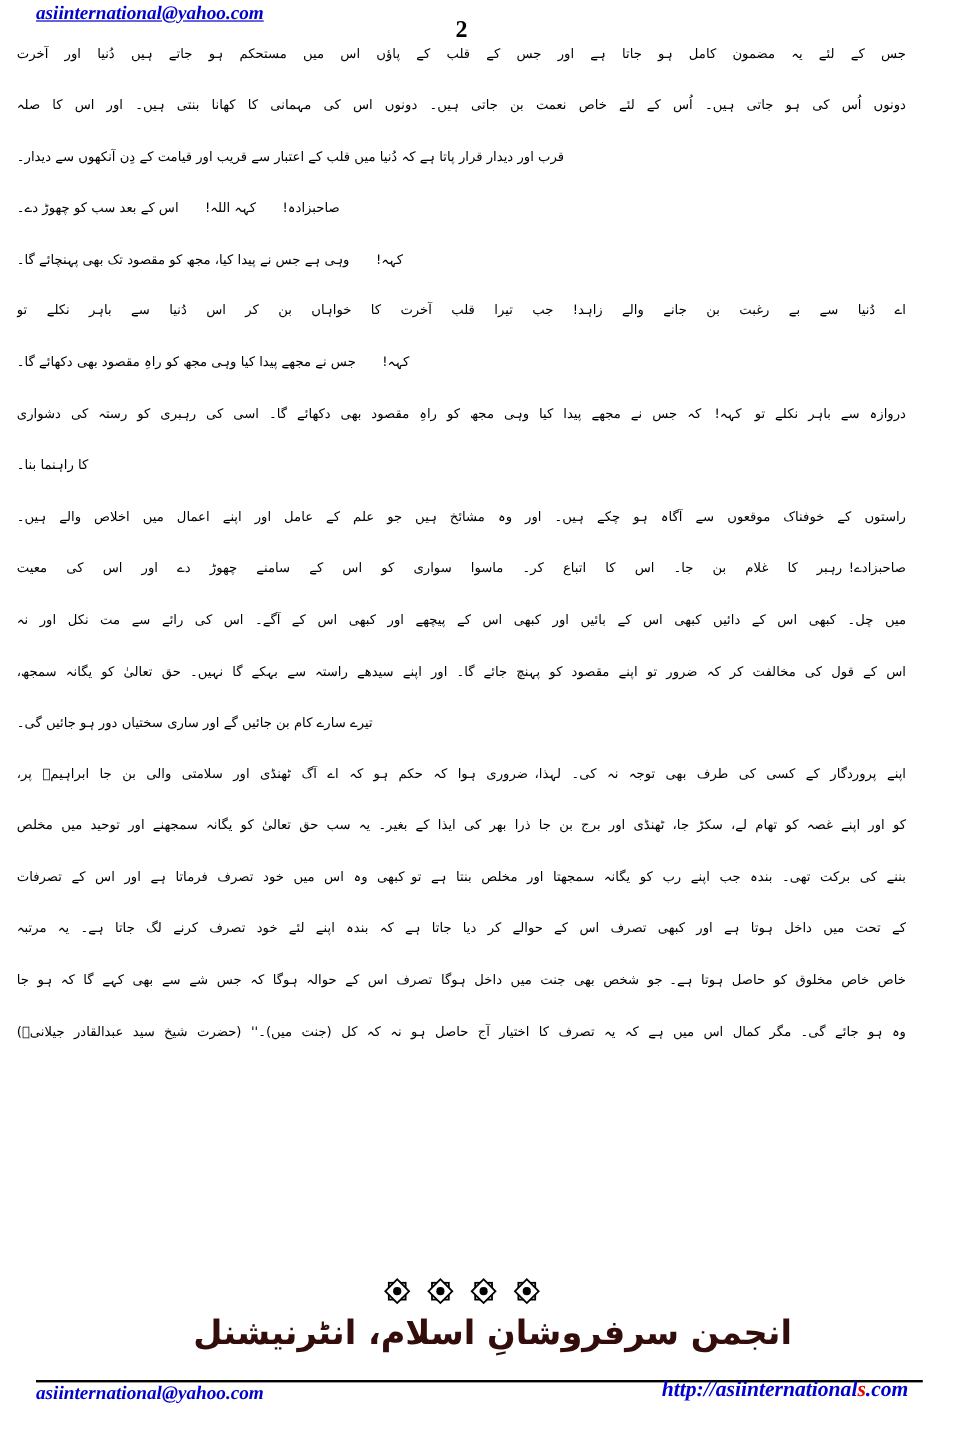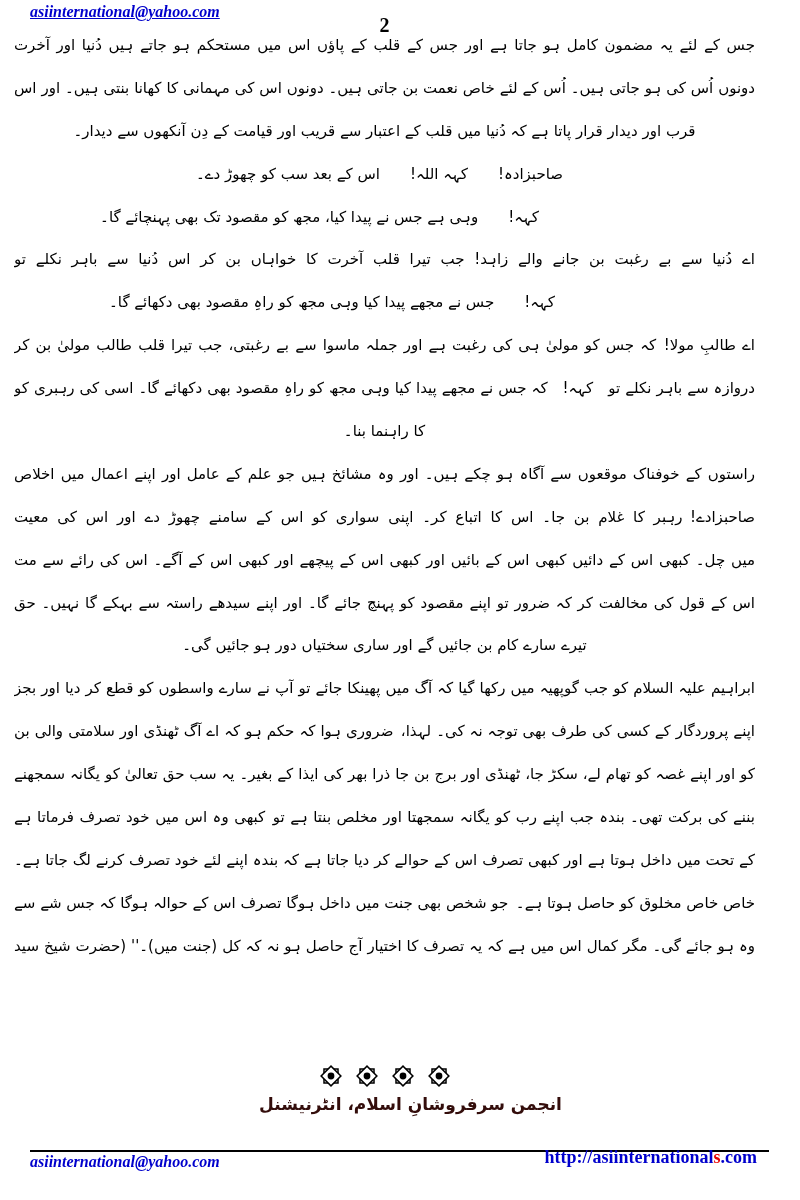--- a/index.html
+++ b/index.html
@@ -13,81 +13,79 @@
     font-family:"Liberation Serif",serif;font-style:italic;font-weight:bold;
     font-size:16px;color:var(--link-blue);text-decoration:underline;cursor:pointer;
   }
   .page-num{
     position:absolute;left:0;right:0;top:14px;text-align:center;
     font-family:"Liberation Serif",serif;font-weight:bold;font-size:20px;color:#000;
   }
   
   .body-text{
     position:absolute;left:14px;right:14px;top:24px;
-    direction:rtl;color:#000;font-size:15px;
+    direction:rtl;color:#000;font-size:11px;
   }
   .line{
     height:42.9px;line-height:42.9px;overflow:hidden;
   }
   .line.j{text-align:justify;text-align-last:justify;}
-  .line.r{text-align:center;}
-  .line.l{text-align:center;}
+  .line.r{text-align:left;}
+  .line.l{text-align:left;}
   
   .ornaments{
     position:absolute;left:0;right:0;top:1061px;height:30px;
     display:flex;justify-content:center;align-items:center;gap:12px;
   }
   .ornaments svg{display:block;}
   
   .org-title{
     position:absolute;left:12px;right:0;top:1094px;margin:0;text-align:center;
     direction:rtl;font-family:"DejaVu Sans",sans-serif;font-weight:bold;
-    font-size:17px;color:var(--title-color);letter-spacing:0;padding-left:40px;
+    font-size:28px;color:var(--title-color);letter-spacing:0;padding-left:40px;
   }
   
   .footer-rule{
     position:absolute;left:30px;top:1150px;width:755px;height:2px;background:#000;
   }
   .footer-email{
     position:absolute;left:30px;top:1153px;
     font-family:"Liberation Serif",serif;font-style:italic;font-weight:bold;
     font-size:16px;color:var(--link-blue);text-decoration:none;cursor:pointer;
   }
   .footer-url{
     position:absolute;right:12px;top:1147px;
-    font-family:"Liberation Serif",serif;font-weight:bold;
+    font-family:"Liberation Serif",serif;font-style:italic;font-weight:bold;
     font-size:18px;color:var(--link-blue);text-decoration:none;cursor:pointer;
   }
   .footer-url .red{color:var(--url-red);}
 </style>
 </head>
 <body>
 
 <div class="page">
 
   <a class="top-email">asiinternational@yahoo.com</a>
   <div class="page-num">2</div>
 
   <div class="body-text" id="body-lines" dir="rtl" lang="ur">
       <div class="line j">جس کے لئے یہ مضمون کامل ہو جاتا ہے اور جس کے قلب کے پاؤں اس میں مستحکم ہو جاتے ہیں دُنیا اور آخرت</div>
       <div class="line j">دونوں اُس کی ہو جاتی ہیں۔ اُس کے لئے خاص نعمت بن جاتی ہیں۔ دونوں اس کی مہمانی کا کھانا بنتی ہیں۔ اور اس کا صلہ</div>
       <div class="line r">قرب اور دیدار قرار پاتا ہے کہ دُنیا میں قلب کے اعتبار سے قریب اور قیامت کے دِن آنکھوں سے دیدار۔</div>
       <div class="line r" style="padding-right: 10px;">صاحبزادہ!  کہہ اللہ!  اس کے بعد سب کو چھوڑ دے۔</div>
       <div class="line r" style="padding-right: 130px;">کہہ!  وہی ہے جس نے پیدا کیا، مجھ کو مقصود تک بھی پہنچائے گا۔</div>
       <div class="line j">اے دُنیا سے بے رغبت بن جانے والے زاہد! جب تیرا قلب آخرت کا خواہاں بن کر اس دُنیا سے باہر نکلے تو</div>
       <div class="line r" style="padding-right: 105px;">کہہ!  جس نے مجھے پیدا کیا وہی مجھ کو راہِ مقصود بھی دکھائے گا۔</div>
-      <div class="line j">اے طالبِ مولا! کہ جس کو مولیٰ ہی کی رغبت ہے اور جملہ ماسوا سے بے رغبتی، جب تیرا قلب طالب مولیٰ بن کر جنت کے</div>
       <div class="line j">دروازہ سے باہر نکلے تو کہہ! کہ جس نے مجھے پیدا کیا وہی مجھ کو راہِ مقصود بھی دکھائے گا۔ اسی کی رہبری کو رستہ کی دشواری</div>
       <div class="line l">کا راہنما بنا۔</div>
       <div class="line j">راستوں کے خوفناک موقعوں سے آگاہ ہو چکے ہیں۔ اور وہ مشائخ ہیں جو علم کے عامل اور اپنے اعمال میں اخلاص والے ہیں۔</div>
-      <div class="line j">صاحبزادے! رہبر کا غلام بن جا۔ اس کا اتباع کر۔ اپنی سواری کو اس کے سامنے چھوڑ دے اور اس کی معیت</div>
+      <div class="line j">صاحبزادے! رہبر کا غلام بن جا۔ اس کا اتباع کر۔ ماسوا سواری کو اس کے سامنے چھوڑ دے اور اس کی معیت</div>
       <div class="line j">میں چل۔ کبھی اس کے دائیں کبھی اس کے بائیں اور کبھی اس کے پیچھے اور کبھی اس کے آگے۔ اس کی رائے سے مت نکل اور نہ</div>
       <div class="line j">اس کے قول کی مخالفت کر کہ ضرور تو اپنے مقصود کو پہنچ جائے گا۔ اور اپنے سیدھے راستہ سے بہکے گا نہیں۔ حق تعالیٰ کو یگانہ سمجھ،</div>
       <div class="line l">تیرے سارے کام بن جائیں گے اور ساری سختیاں دور ہو جائیں گی۔</div>
-      <div class="line j">ابراہیم علیہ السلام کو جب گوپھیہ میں رکھا گیا کہ آگ میں پھینکا جائے تو آپ نے سارے واسطوں کو قطع کر دیا اور بجز</div>
       <div class="line j">اپنے پروردگار کے کسی کی طرف بھی توجہ نہ کی۔ لہذا، ضروری ہوا کہ حکم ہو کہ اے آگ ٹھنڈی اور سلامتی والی بن جا ابراہیمؑ پر،</div>
       <div class="line j">کو اور اپنے غصہ کو تھام لے، سکڑ جا، ٹھنڈی اور برج بن جا ذرا بھر کی ایذا کے بغیر۔ یہ سب حق تعالیٰ کو یگانہ سمجھنے اور توحید میں مخلص</div>
       <div class="line j">بننے کی برکت تھی۔ بندہ جب اپنے رب کو یگانہ سمجھتا اور مخلص بنتا ہے تو کبھی وہ اس میں خود تصرف فرماتا ہے اور اس کے تصرفات</div>
       <div class="line j">کے تحت میں داخل ہوتا ہے اور کبھی تصرف اس کے حوالے کر دیا جاتا ہے کہ بندہ اپنے لئے خود تصرف کرنے لگ جاتا ہے۔ یہ مرتبہ</div>
       <div class="line j">خاص خاص مخلوق کو حاصل ہوتا ہے۔ جو شخص بھی جنت میں داخل ہوگا تصرف اس کے حوالہ ہوگا کہ جس شے سے بھی کہے گا کہ ہو جا</div>
       <div class="line j">وہ ہو جائے گی۔ مگر کمال اس میں ہے کہ یہ تصرف کا اختیار آج حاصل ہو نہ کہ کل (جنت میں)۔'' (حضرت شیخ سید عبدالقادر جیلانیؒ)</div>
     </div>
 
   <div class="ornaments">
     <svg width="24" height="24" viewBox="0 0 24 24">

